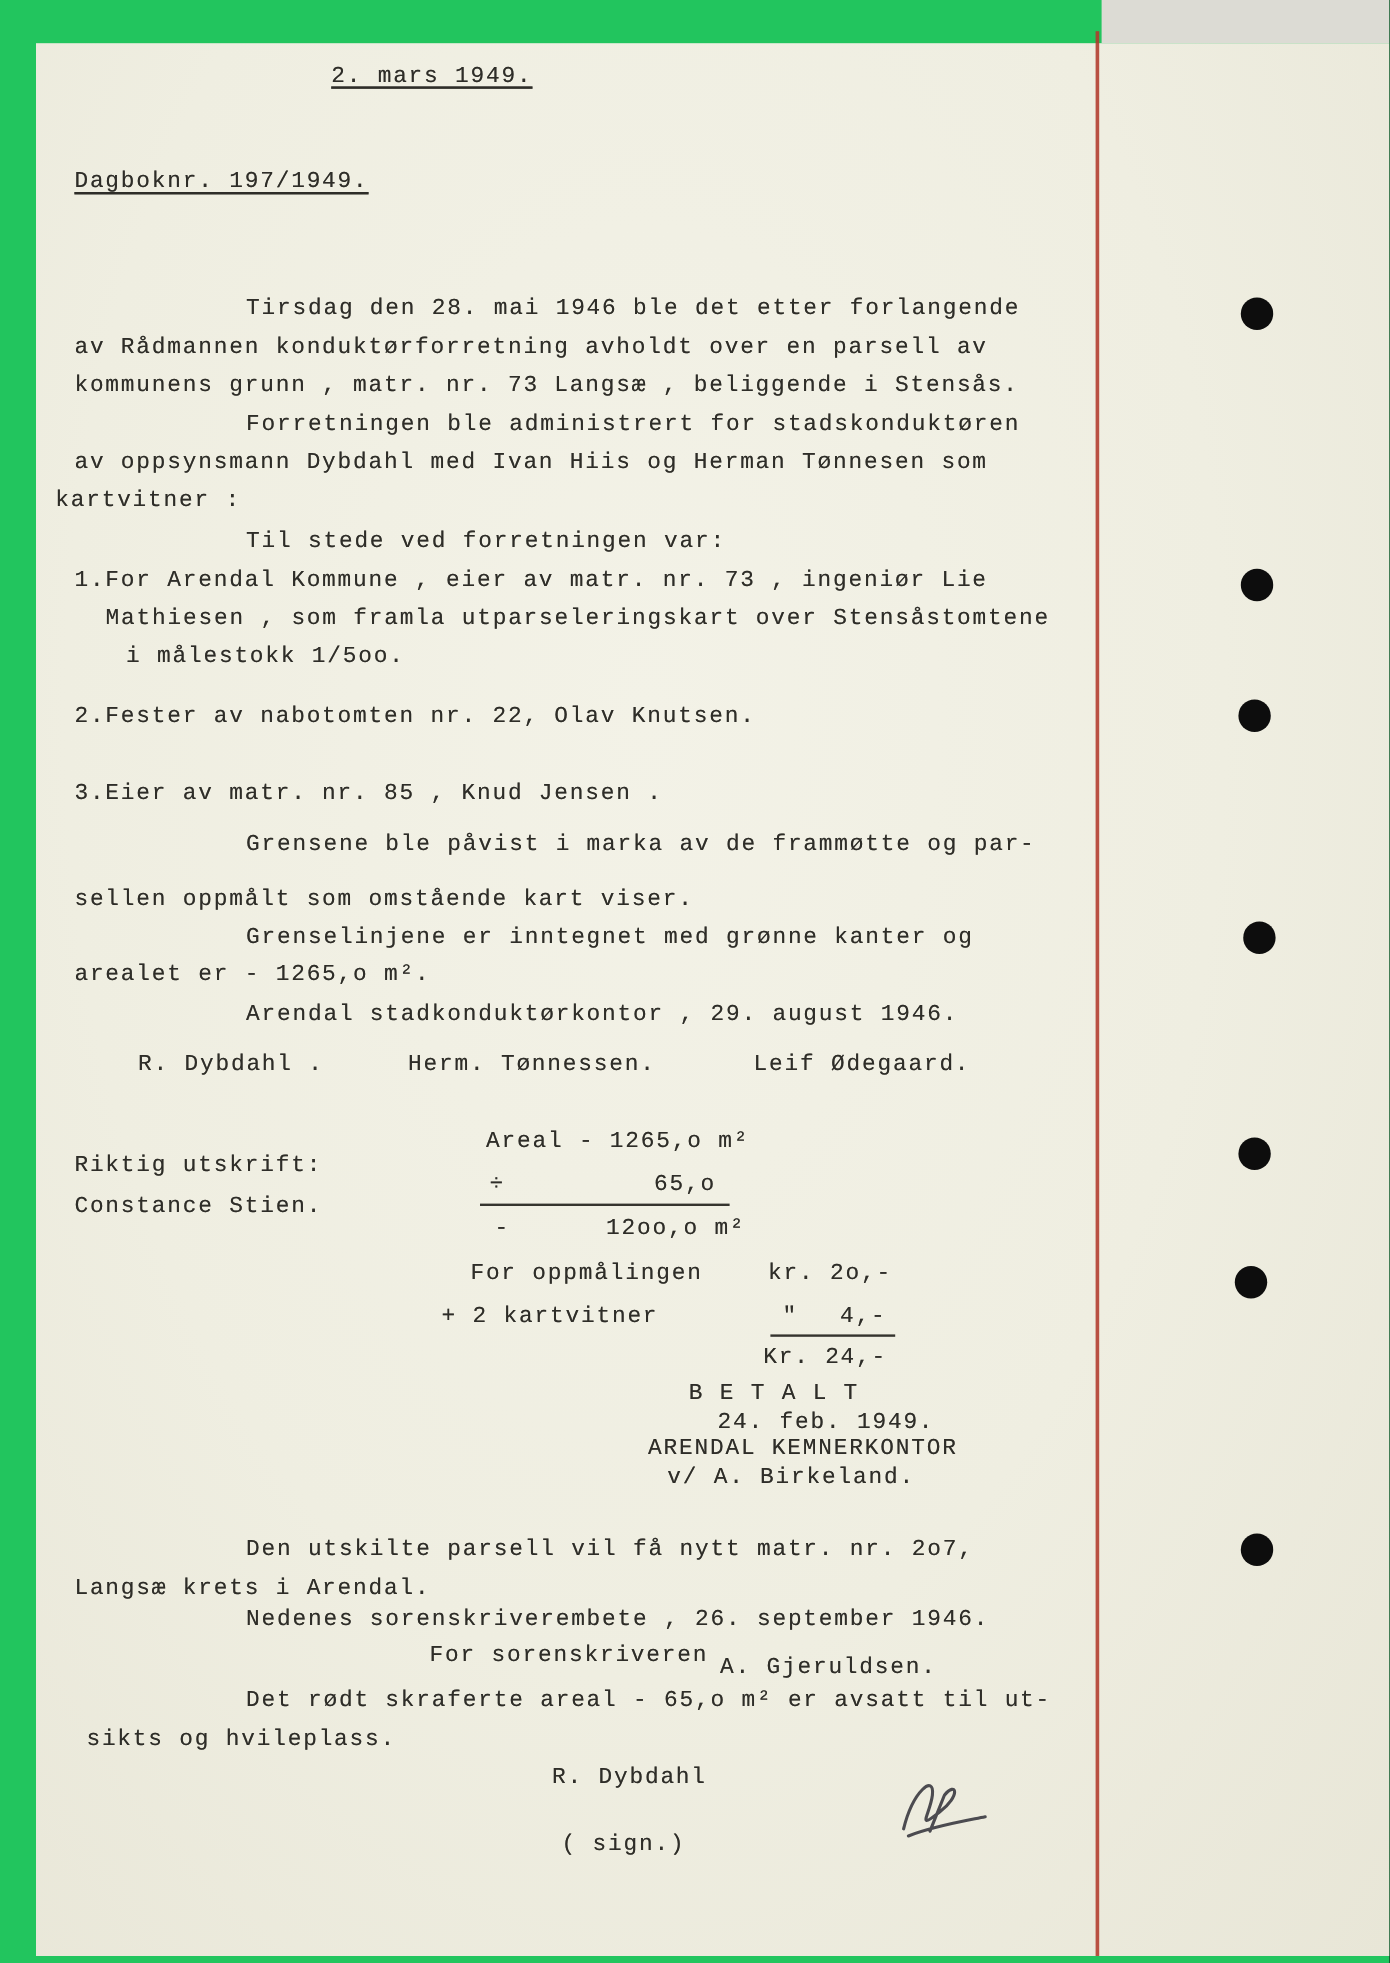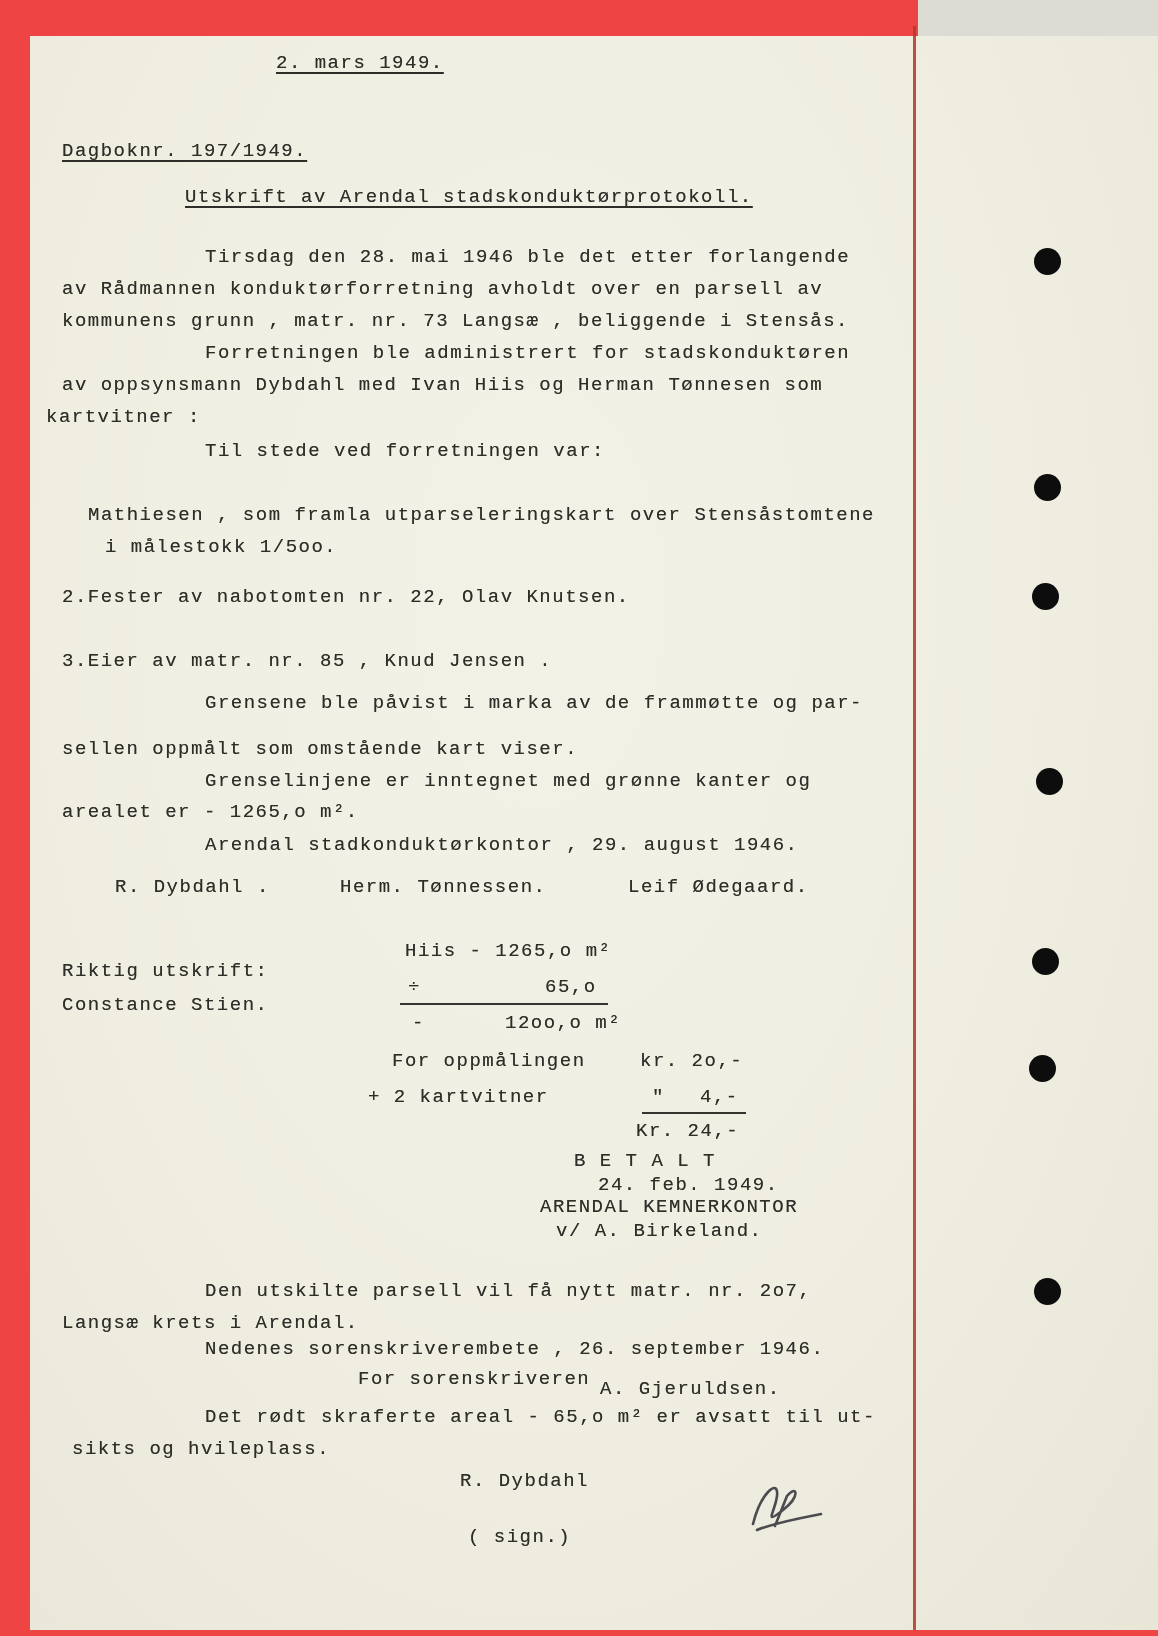--- a/index.html
+++ b/index.html
@@ -1,16 +1,16 @@
 <!DOCTYPE html>
 <html><head>
 <meta charset="utf-8">
 <style>
   html,body{margin:0;padding:0;background:#0a0a0a;}
-  #page{position:relative;width:1158px;height:1636px;background:#ef4444;overflow:hidden;
+  #page{position:relative;width:1158px;height:1636px;background:#22c55e;overflow:hidden;
         font-family:"Liberation Mono","DejaVu Sans Mono",monospace;}
   #paper{position:absolute;left:30px;top:36px;width:1128px;height:1594px;
          background:radial-gradient(ellipse at 45% 35%, #f3f2e7 0%, #efeee1 55%, #e8e6d7 100%);}
   #top-right-strip{position:absolute;left:918px;top:0;width:240px;height:36px;background:#dcdbd4;}
   #red-line{position:absolute;left:913px;top:26px;width:3px;height:1604px;background:#b23a2b;opacity:.88;}
   .hole{position:absolute;width:27px;height:27px;border-radius:50%;background:#0d0d0d;}
   .ln{position:absolute;white-space:pre;font-size:19px;letter-spacing:1.5px;color:#2e2d28;
       line-height:22px;text-shadow:0 0 .5px rgba(45,44,38,.55);}
   .u{text-decoration:underline;text-underline-offset:4px;text-decoration-thickness:1.5px;}
   .rule{position:absolute;height:2px;background:#35342e;}
@@ -27,47 +27,47 @@
   <div class="hole" style="left:1034px;top:248px"></div>
   <div class="hole" style="left:1034px;top:474px"></div>
   <div class="hole" style="left:1032px;top:583px"></div>
   <div class="hole" style="left:1036px;top:768px"></div>
   <div class="hole" style="left:1032px;top:948px"></div>
   <div class="hole" style="left:1029px;top:1055px"></div>
   <div class="hole" style="left:1034px;top:1278px"></div>
 
   <div class="ln u" style="left:276px;top:52px">2. mars 1949.</div>
   <div class="ln u" style="left:62px;top:140px">Dagboknr. 197/1949.</div>
-  <div class="ln u" style="left:185px;top:186px">Utskrift av Arendal stadskonduktørprotokoll.</div>
 
   <div class="ln" style="left:205px;top:246px">Tirsdag den 28. mai 1946 ble det etter forlangende</div>
   <div class="ln" style="left:62px;top:278px">av Rådmannen konduktørforretning avholdt over en parsell av</div>
   <div class="ln" style="left:62px;top:310px">kommunens grunn , matr. nr. 73 Langsæ , beliggende i Stensås.</div>
   <div class="ln" style="left:205px;top:342px">Forretningen ble administrert for stadskonduktøren</div>
   <div class="ln" style="left:62px;top:374px">av oppsynsmann Dybdahl med Ivan Hiis og Herman Tønnesen som</div>
   <div class="ln" style="left:46px;top:406px">kartvitner :</div>
   <div class="ln" style="left:205px;top:440px">Til stede ved forretningen var:</div>
+  <div class="ln" style="left:62px;top:472px">1.For Arendal Kommune , eier av matr. nr. 73 , ingeniør Lie</div>
   <div class="ln" style="left:88px;top:504px">Mathiesen , som framla utparseleringskart over Stensåstomtene</div>
   <div class="ln" style="left:105px;top:536px">i målestokk 1/5oo.</div>
   <div class="ln" style="left:62px;top:586px">2.Fester av nabotomten nr. 22, Olav Knutsen.</div>
   <div class="ln" style="left:62px;top:650px">3.Eier av matr. nr. 85 , Knud Jensen .</div>
   <div class="ln" style="left:205px;top:692px">Grensene ble påvist i marka av de frammøtte og par-</div>
   <div class="ln" style="left:62px;top:738px">sellen oppmålt som omstående kart viser.</div>
   <div class="ln" style="left:205px;top:770px">Grenselinjene er inntegnet med grønne kanter og</div>
   <div class="ln" style="left:62px;top:801px">arealet er - 1265,o m².</div>
   <div class="ln" style="left:205px;top:834px">Arendal stadkonduktørkontor , 29. august 1946.</div>
 
   <div class="ln" style="left:115px;top:876px">R. Dybdahl .</div>
   <div class="ln" style="left:340px;top:876px">Herm. Tønnessen.</div>
   <div class="ln" style="left:628px;top:876px">Leif Ødegaard.</div>
 
   <div class="ln" style="left:62px;top:960px">Riktig utskrift:</div>
   <div class="ln" style="left:62px;top:994px">Constance Stien.</div>
 
-  <div class="ln" style="left:405px;top:940px">Hiis - 1265,o m²</div>
+  <div class="ln" style="left:405px;top:940px">Areal - 1265,o m²</div>
   <div class="ln" style="left:408px;top:976px">÷</div>
   <div class="ln" style="left:545px;top:976px">65,o</div>
   <div class="rule" style="left:400px;top:1003px;width:208px"></div>
   <div class="ln" style="left:412px;top:1012px">-</div>
   <div class="ln" style="left:505px;top:1012px">12oo,o m²</div>
 
   <div class="ln" style="left:392px;top:1050px">For oppmålingen</div>
   <div class="ln" style="left:640px;top:1050px">kr. 2o,-</div>
   <div class="ln" style="left:368px;top:1086px">+ 2 kartvitner</div>
   <div class="ln" style="left:652px;top:1086px">"</div>

